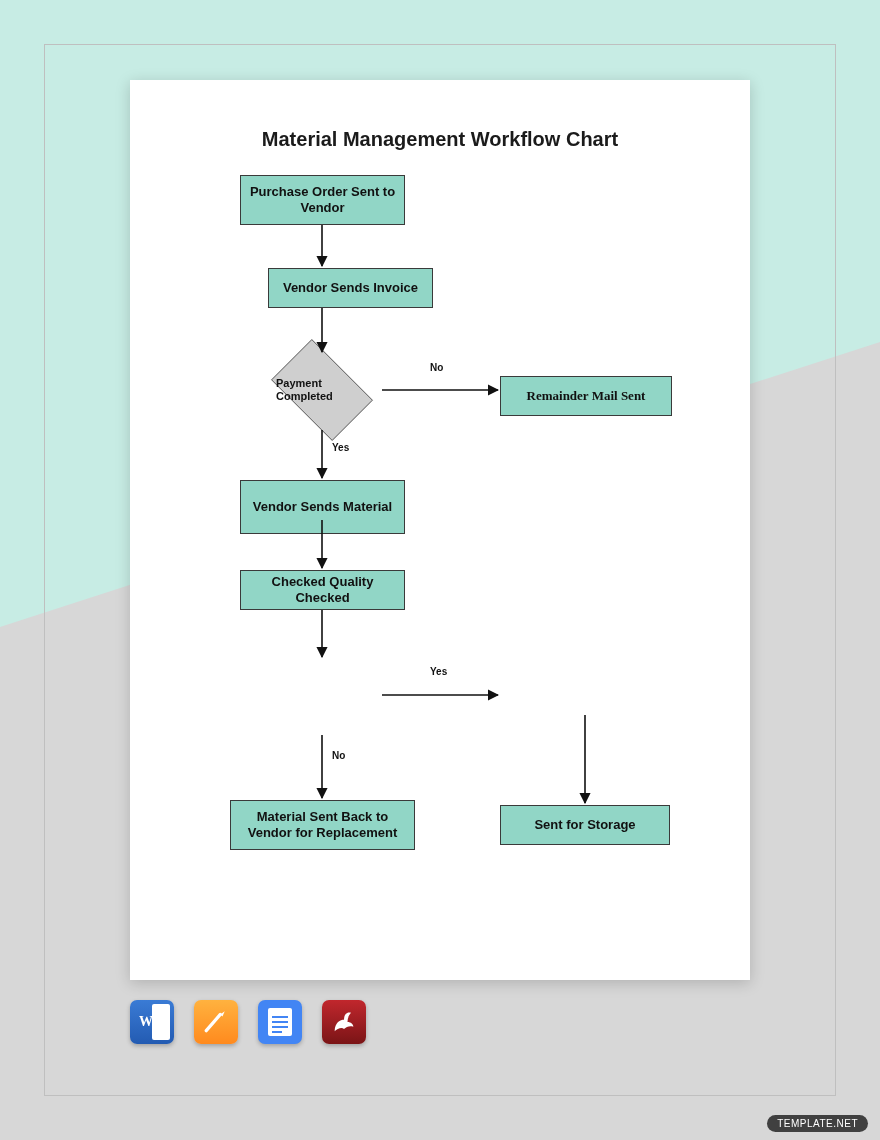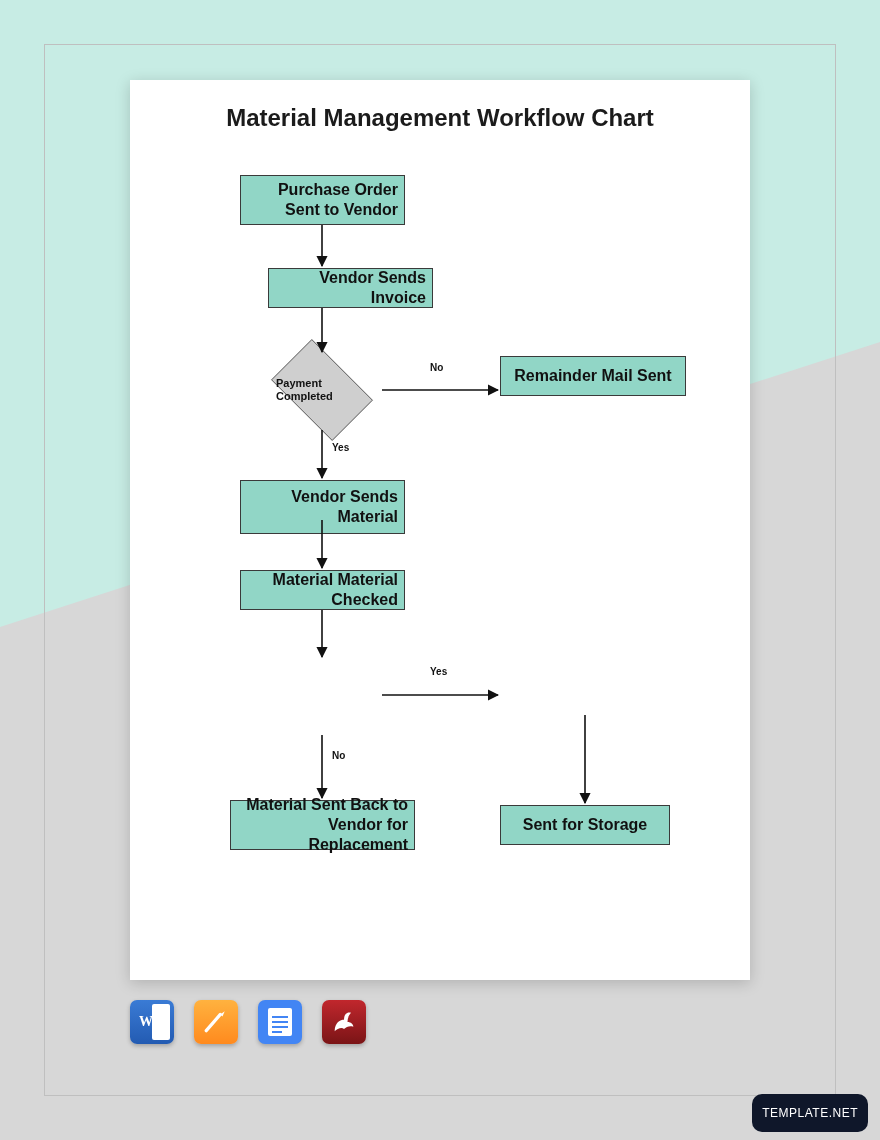--- a/index.html
+++ b/index.html
@@ -19,31 +19,31 @@
     width: 792px; height: 1052px;
     border: 1px solid #bfbfbf;
   }
   .page {
     position: absolute; left: 130px; top: 80px;
     width: 620px; height: 900px;
     background: #fff;
     box-shadow: 0 3px 14px rgba(0,0,0,0.18);
   }
   .title {
-    position: absolute; left: 0; top: 24px; width: 100%;
+    position: absolute; left: 0; top: 48px; width: 100%;
     text-align: center;
-    font-size: 24px; font-weight: 700; color: #1b1b1b;
+    font-size: 20px; font-weight: 700; color: #1b1b1b;
   }
   .node {
     position: absolute;
     background: #91d6c6;
     border: 1px solid #3a3a3a;
     display: flex; align-items: center; justify-content: center;
-    text-align: right;
-    font-size: 16px; font-weight: 700; color: #111;
+    text-align: center;
+    font-size: 13px; font-weight: 700; color: #111;
     padding: 4px 6px; line-height: 1.25;
   }
   .decision {
     position: absolute;
     width: 120px; height: 80px;
   }
   .decision .diamond {
     position: absolute; left: 0; top: 0; width: 100%; height: 100%;
     background: #cfcfcf; border: 1px solid #3a3a3a;
     transform: rotate(45deg) scale(0.72,0.72);
@@ -77,46 +77,46 @@
   .app-pages { background: linear-gradient(#ffb23f,#ff8a1e); }
   .app-pages svg { width:26px; height:26px; }
   .app-gdocs { background: #4285f4; position: relative; }
   .app-gdocs::before { content:""; position:absolute; left:10px; top:8px; width:24px; height:28px; background:#fff; border-radius:2px; }
   .app-gdocs .lines { position:absolute; left:14px; top:16px; width:16px; }
   .app-gdocs .lines span { display:block; height:2px; background:#4285f4; margin-bottom:3px; }
   .app-pdf { background: linear-gradient(#c1272d,#7a1416); }
   .app-pdf svg { width:28px; height:28px; }
   .watermark {
     position: absolute; right: 12px; bottom: 8px;
-    background: #0f172a; color: #fff;
-    font-size: 12px; letter-spacing: 0.5px;
-    padding: 12px 10px; border-radius: 10px;
+    background: #404040; color: #fff;
+    font-size: 10px; letter-spacing: 0.5px;
+    padding: 3px 10px; border-radius: 10px;
   }
 </style>
 </head>
 <body>
 
 <div class="bg-teal"></div>
 <div class="frame"></div>
 
 <div class="page">
   <div class="title">Material Management Workflow Chart</div>
 
   <div class="node" style="left:110px; top:95px;  width:165px; height:50px;">Purchase Order Sent to Vendor</div>
   <div class="node" style="left:110px; top:188px; width:165px; height:40px;margin-left:28px;">Vendor Sends Invoice</div>
 
   <div class="decision" style="left:132px; top:270px;">
     <div class="diamond"></div>
     <div class="dlabel">Payment Completed</div>
   </div>
 
-  <div class="node" style="left:370px; top:276px; width:186px; height:40px;">Remainder Mail Sent</div>
+  <div class="node" style="left:370px; top:296px; width:172px; height:40px;font-family:Liberation Serif, serif;">Remainder Mail Sent</div>
 
   <div class="node" style="left:110px; top:400px; width:165px; height:54px;">Vendor Sends Material</div>
-  <div class="node" style="left:110px; top:490px; width:165px; height:40px;">Material Material Checked</div>
+  <div class="node" style="left:110px; top:490px; width:165px; height:40px;">Checked Quality Checked</div>
 
 
 
   <div class="node" style="left:370px; top:725px; width:170px; height:40px;">Sent for Storage</div>
   <div class="node" style="left:100px; top:720px; width:185px; height:50px;">Material Sent Back to Vendor for Replacement</div>
 
   <div class="edge-label" style="left:300px; top:282px;">No</div>
   <div class="edge-label" style="left:202px; top:362px;">Yes</div>
   <div class="edge-label" style="left:300px; top:586px;">Yes</div>
   <div class="edge-label" style="left:202px; top:670px;">No</div>

